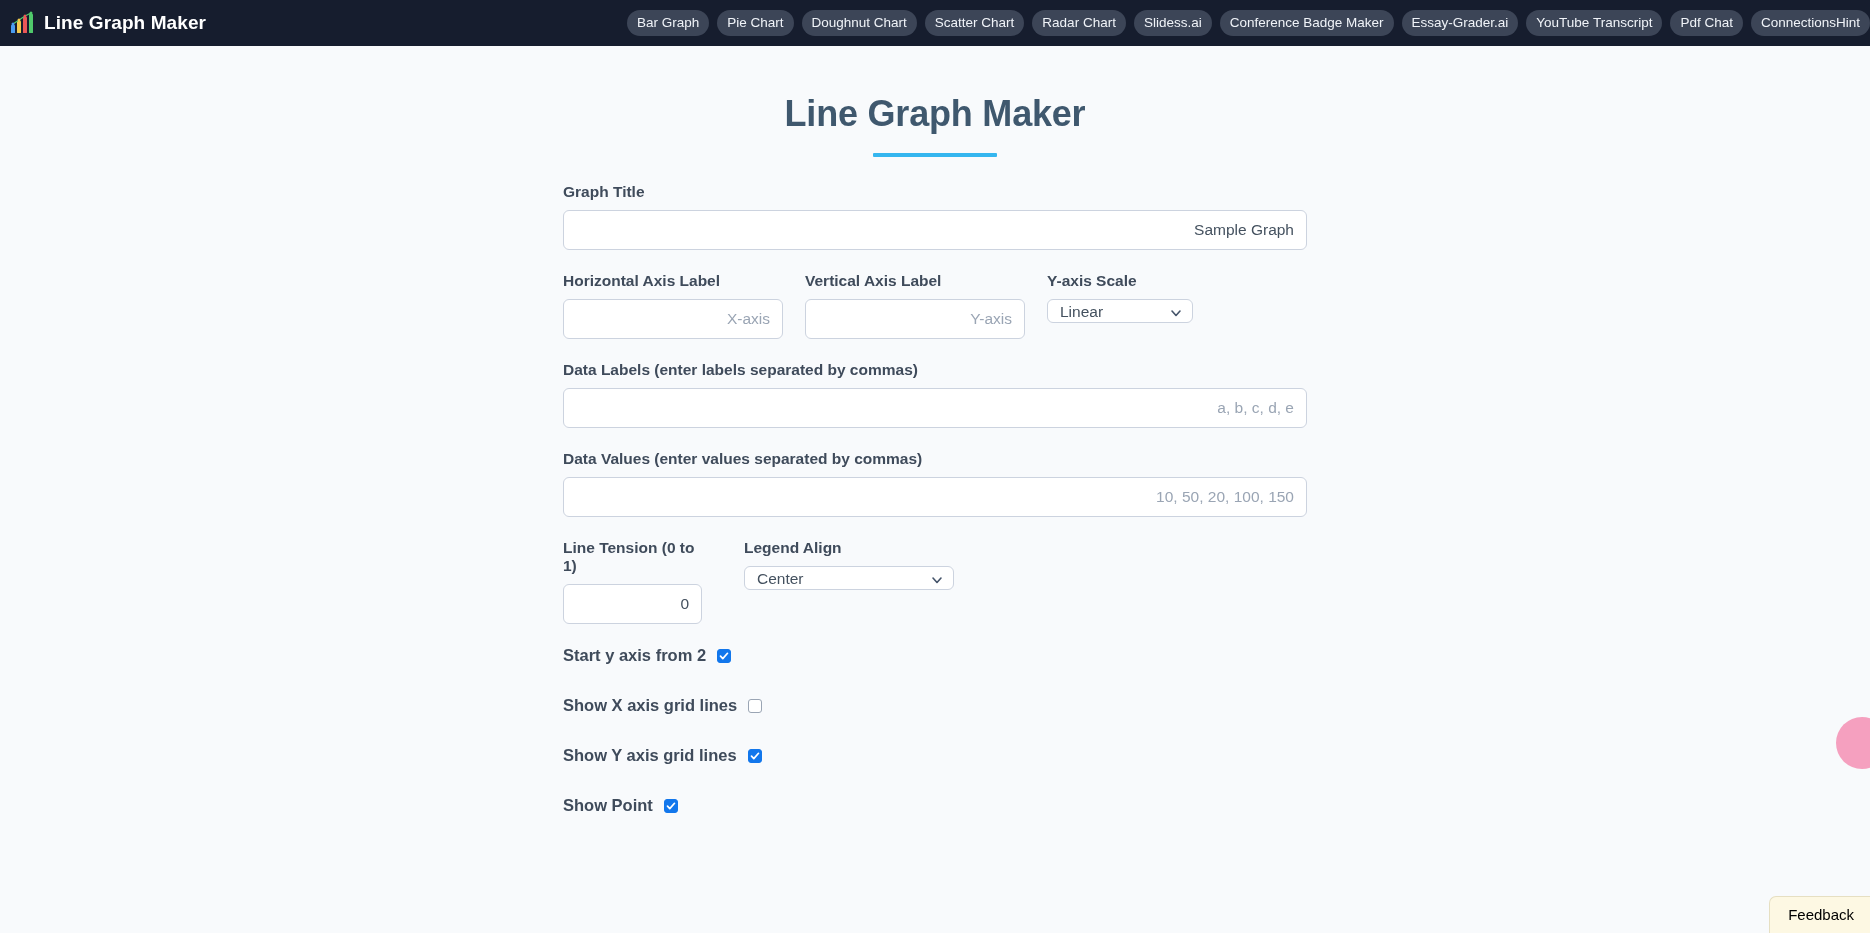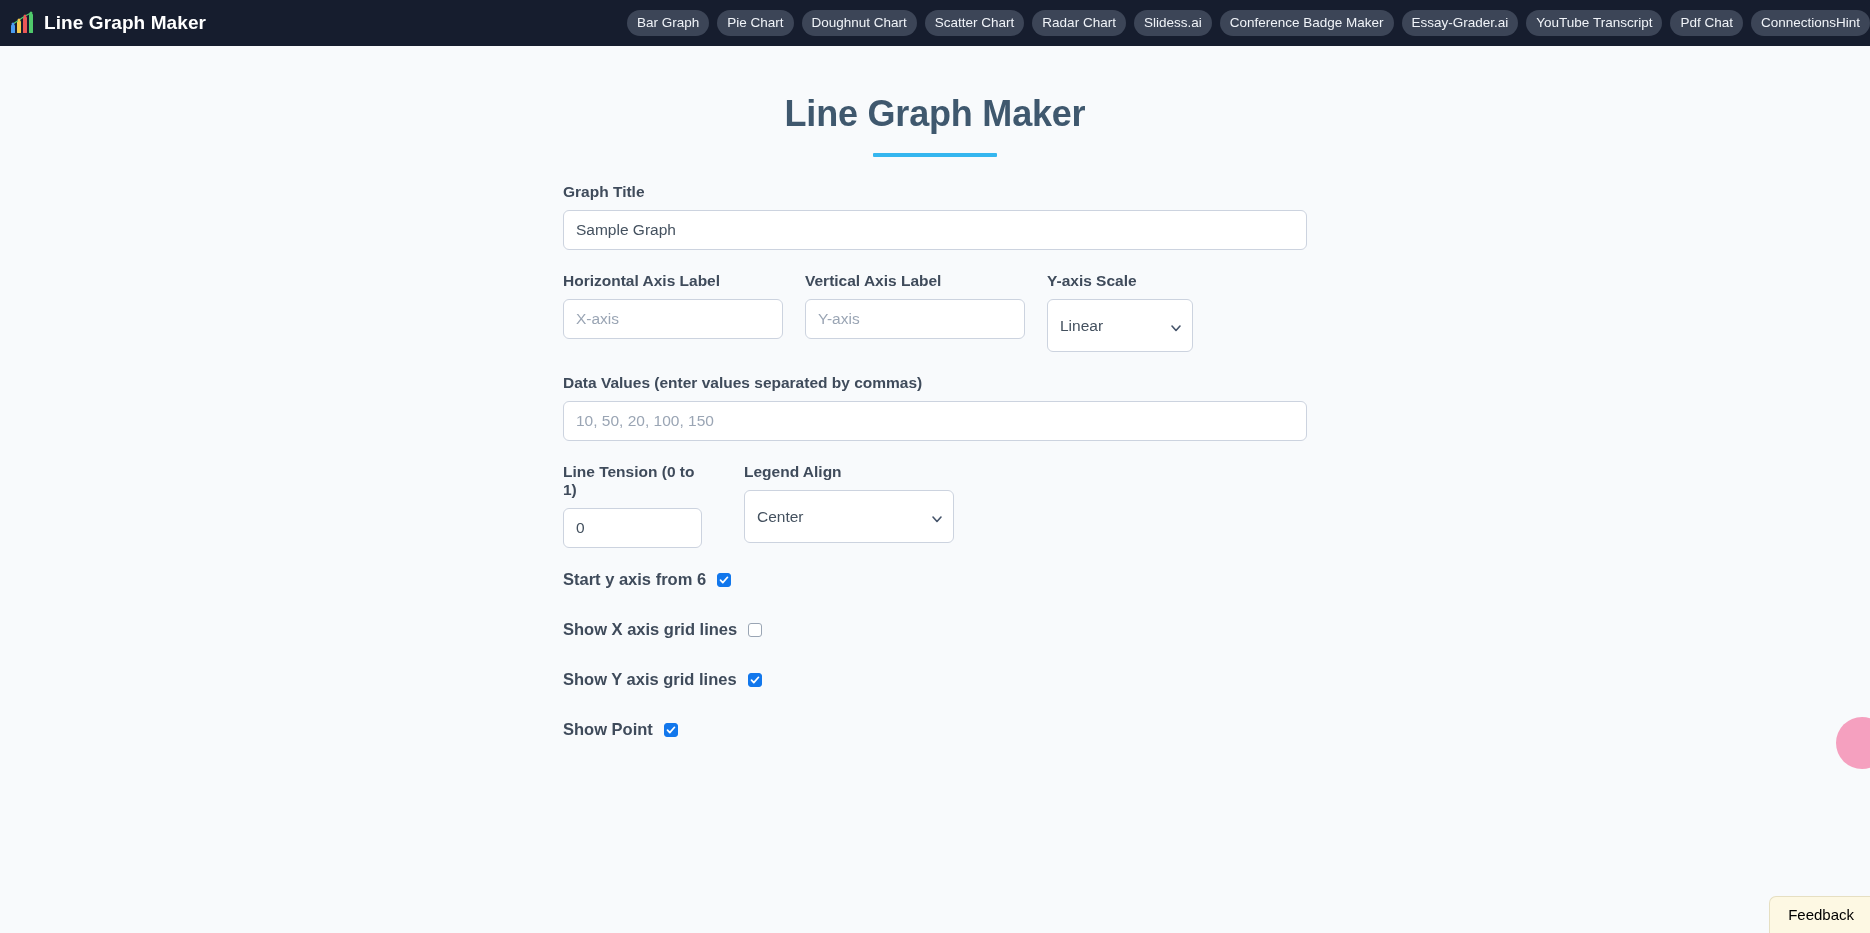--- a/index.html
+++ b/index.html
@@ -113,26 +113,27 @@
     width: 100%;
     height: 40px;
     border: 1px solid #ccd3df;
     border-radius: 6px;
     background: #ffffff;
     font-family: "Liberation Sans", sans-serif;
     font-size: 15.5px;
     color: #44515f;
     padding: 0 12px;
     outline: none;
+    text-align: right;
   }
   .text-input::placeholder { color: #9aa5b4; }
 
   .select-input {
     width: 100%;
-    height: 53px;
+    height: 24px;
     border: 1px solid #ccd3df;
     border-radius: 6px;
     background: #ffffff;
     font-family: "Liberation Sans", sans-serif;
     font-size: 15.5px;
     color: #44515f;
     padding: 0 28px 0 12px;
     outline: none;
     appearance: none;
     -webkit-appearance: none;
@@ -283,20 +284,24 @@
           </select>
           <span class="chevron">
             <svg viewBox="0 0 12 12" xmlns="http://www.w3.org/2000/svg">
               <polyline points="2,4 6,8.5 10,4" fill="none" stroke="#45546a" stroke-width="1.6" stroke-linecap="round" stroke-linejoin="round"></polyline>
             </svg>
           </span>
         </div>
       </div>
     </div>
 
+    <div class="field-block">
+      <label class="field-label">Data Labels (enter labels separated by commas)</label>
+      <input class="text-input" type="text" placeholder="a, b, c, d, e" style="">
+    </div>
 
     <div class="field-block">
       <label class="field-label">Data Values (enter values separated by commas)</label>
       <input class="text-input" type="text" placeholder="10, 50, 20, 100, 150" style="">
     </div>
 
     <div class="row3b">
       <div class="cell-tension">
         <label class="field-label">Line Tension (0 to 1)</label>
         <input class="text-input" type="text" value="0" style="">
@@ -310,21 +315,21 @@
           <span class="chevron">
             <svg viewBox="0 0 12 12" xmlns="http://www.w3.org/2000/svg">
               <polyline points="2,4 6,8.5 10,4" fill="none" stroke="#45546a" stroke-width="1.6" stroke-linecap="round" stroke-linejoin="round"></polyline>
             </svg>
           </span>
         </div>
       </div>
     </div>
 
     <div class="check-row">
-      <span class="check-label">Start y axis from 6</span>
+      <span class="check-label">Start y axis from 2</span>
       <span class="checkbox on">
         <svg width="10" height="10" viewBox="0 0 10 10" xmlns="http://www.w3.org/2000/svg">
           <polyline points="1.5,5.2 3.8,7.6 8.5,2.3" fill="none" stroke="#ffffff" stroke-width="1.7" stroke-linecap="round" stroke-linejoin="round"></polyline>
         </svg>
       </span>
     </div>
 
     <div class="check-row">
       <span class="check-label">Show X axis grid lines</span>
       <span class="checkbox off"></span>

